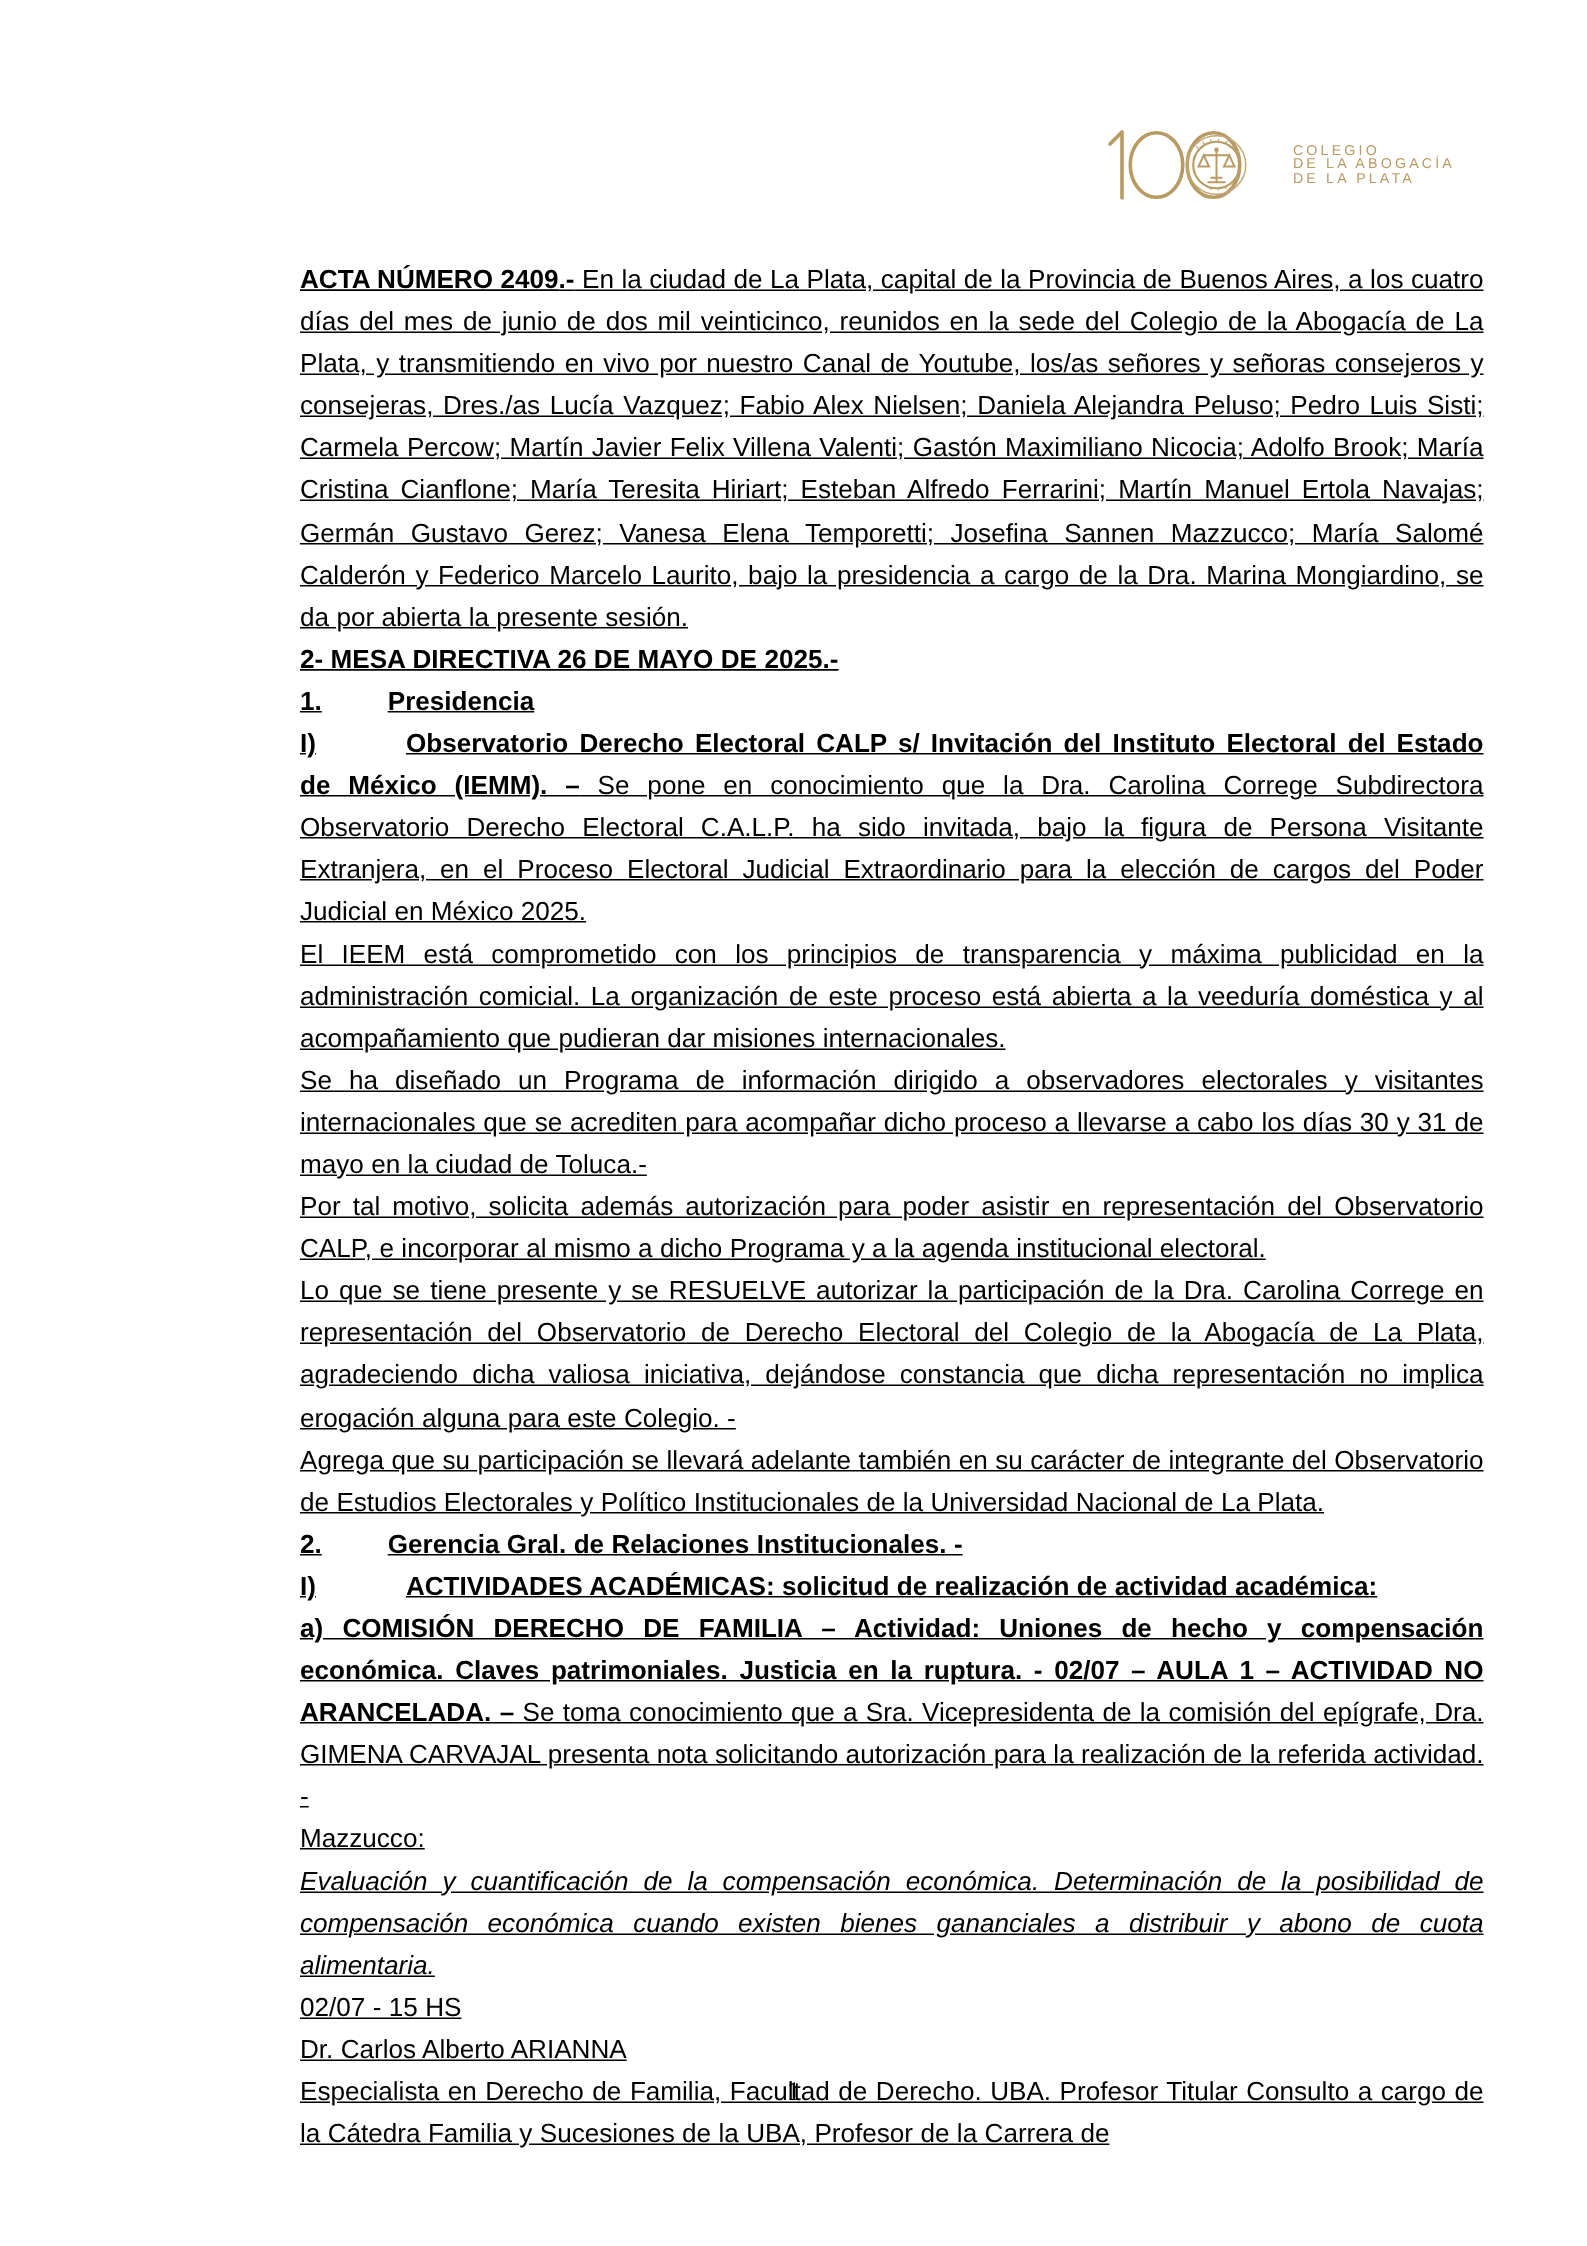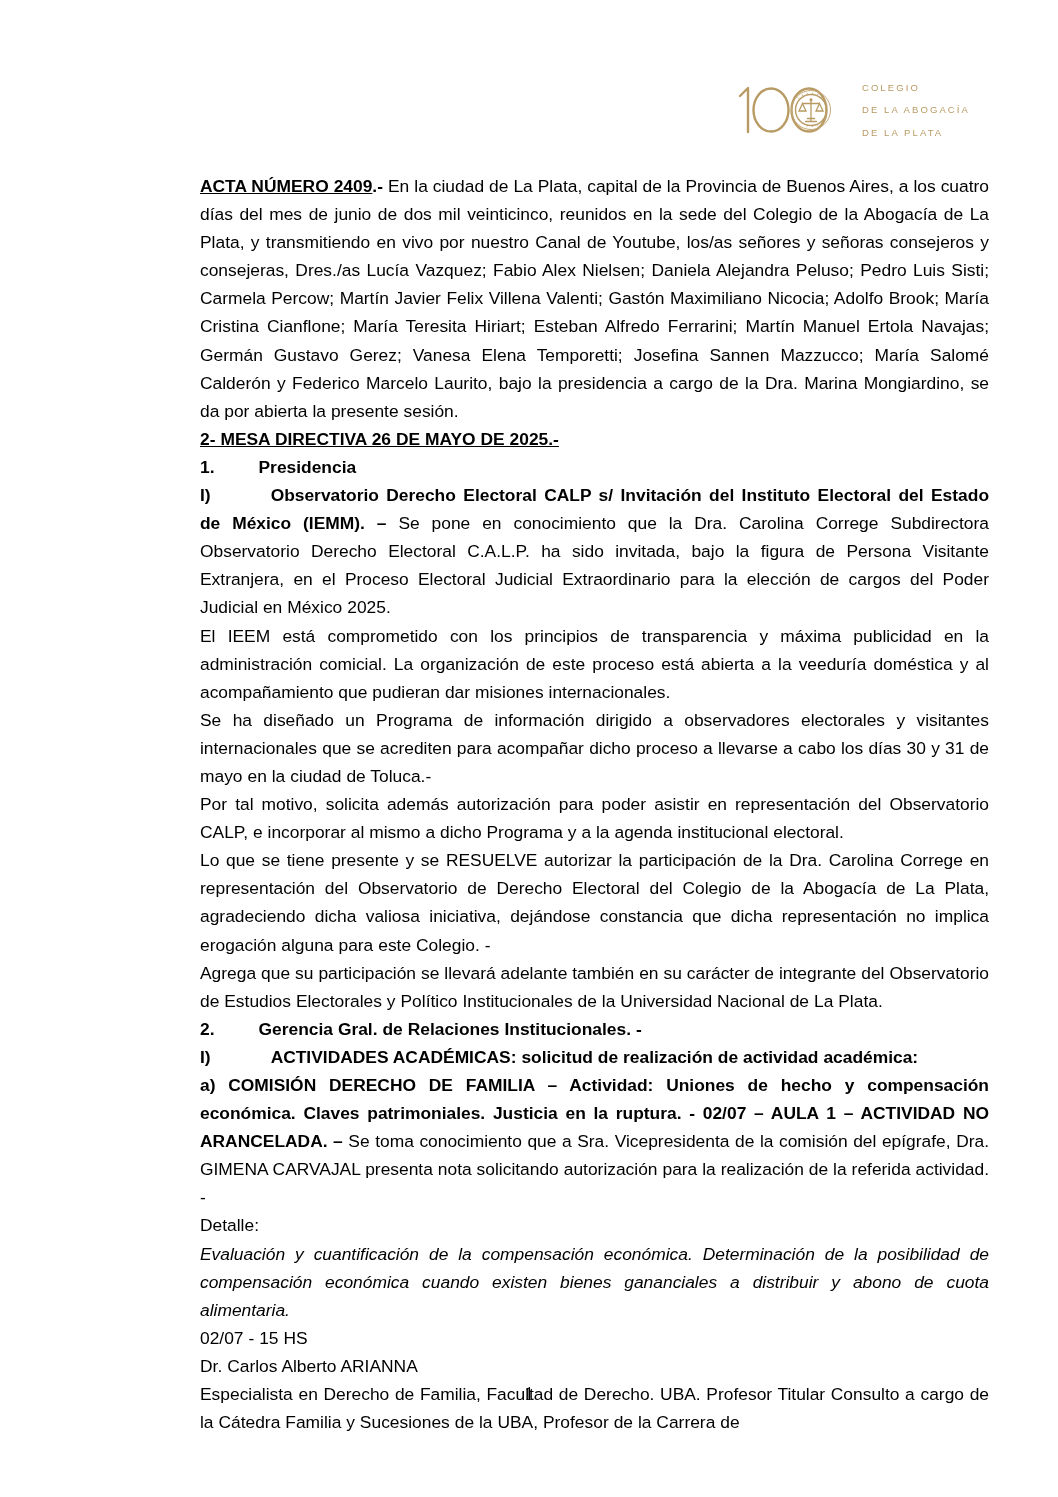--- a/index.html
+++ b/index.html
@@ -30,21 +30,21 @@
   .logo-mark {
     position: relative;
     width: 118px;
     height: 62px;
   }
   .logo-mark svg { display: block; }
   .logo-words {
     display: flex;
     flex-direction: column;
     justify-content: center;
-    gap: 13px;
+    gap: 0;
     padding-top: 2px;
   }
   .logo-words span {
     display: block;
     font-family: "Liberation Sans", sans-serif;
     font-size: 9.5px;
     letter-spacing: 2.1px;
     color: #b89a63;
     line-height: 1;
     white-space: nowrap;
@@ -59,20 +59,21 @@
   }
   .doc-body p {
     margin: 0;
     font-size: 17.4px;
     line-height: 28.1px;
     text-align: justify;
     text-justify: inter-word;
     -webkit-hyphens: none;
     hyphens: none;
     word-spacing: 0.1px;
+    text-decoration: underline;
   }
   .doc-body p.noj {
     text-align: left;
   }
   b, .b { font-weight: bold; text-align: right; }
   u, .u { text-decoration: underline; }
   .i { font-style: italic; }
   .gap-sm { display: inline-block; width: 44px; }
   .gap-md { display: inline-block; width: 60px; }
 
@@ -161,21 +162,21 @@
     <p>Lo que se tiene presente y se RESUELVE autorizar la participación de la Dra. Carolina Correge en representación del Observatorio de Derecho Electoral del Colegio de la Abogacía de La Plata, agradeciendo dicha valiosa iniciativa, dejándose constancia que dicha representación no implica erogación alguna para este Colegio. -</p>
 
     <p>Agrega que su participación se llevará adelante también en su carácter de integrante del Observatorio de Estudios Electorales y Político Institucionales de la Universidad Nacional de La Plata.</p>
 
     <p class="noj"><b><span>2.</span><span class="gap-sm"></span><span>Gerencia Gral. de Relaciones Institucionales. -</span></b></p>
 
     <p><b><span>I)</span><span class="gap-md"></span><span>ACTIVIDADES ACADÉMICAS: solicitud de realización de actividad académica:</span></b></p>
 
     <p><b><span>a) COMISIÓN DERECHO DE FAMILIA – Actividad: Uniones de hecho y compensación económica. Claves patrimoniales. Justicia en la ruptura. - 02/07 – AULA 1 – ACTIVIDAD NO ARANCELADA. –</span></b><span> Se toma conocimiento que a Sra. Vicepresidenta de la comisión del epígrafe, Dra. GIMENA CARVAJAL presenta nota solicitando autorización para la realización de la referida actividad. -</span></p>
 
-    <p class="noj">Detalle:</p>
+    <p class="noj">Mazzucco:</p>
 
     <p class="i">Evaluación y cuantificación de la compensación económica. Determinación de la posibilidad de compensación económica cuando existen bienes gananciales a distribuir y abono de cuota alimentaria.</p>
 
     <p class="noj">02/07 - 15 HS</p>
 
 
 
     <p class="noj">Dr. Carlos Alberto ARIANNA</p>
 
     <p>Especialista en Derecho de Familia, Facultad de Derecho. UBA. Profesor Titular Consulto a cargo   de la Cátedra Familia y Sucesiones de la UBA, Profesor de la Carrera de</p>

